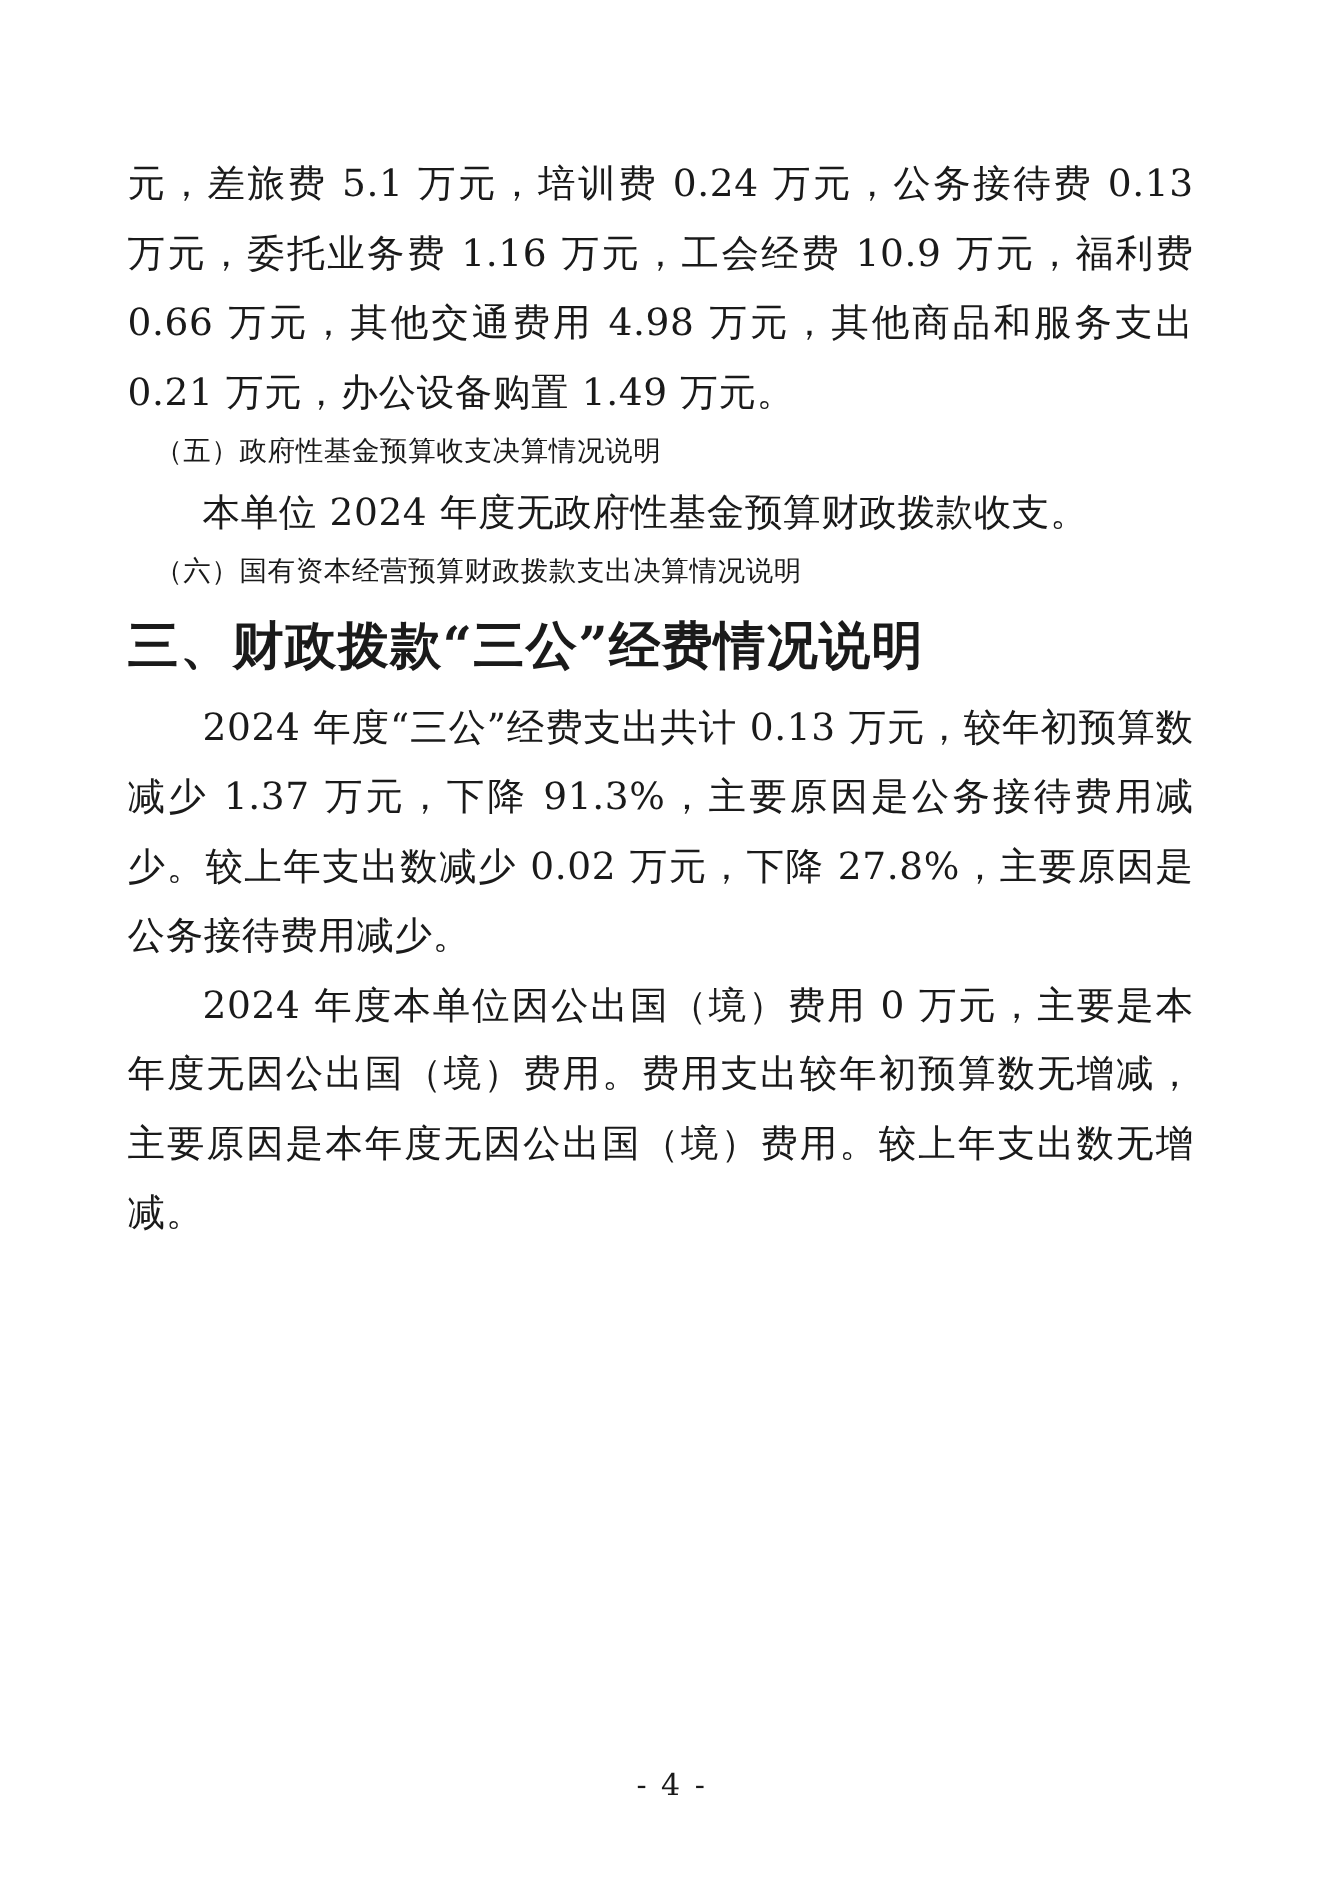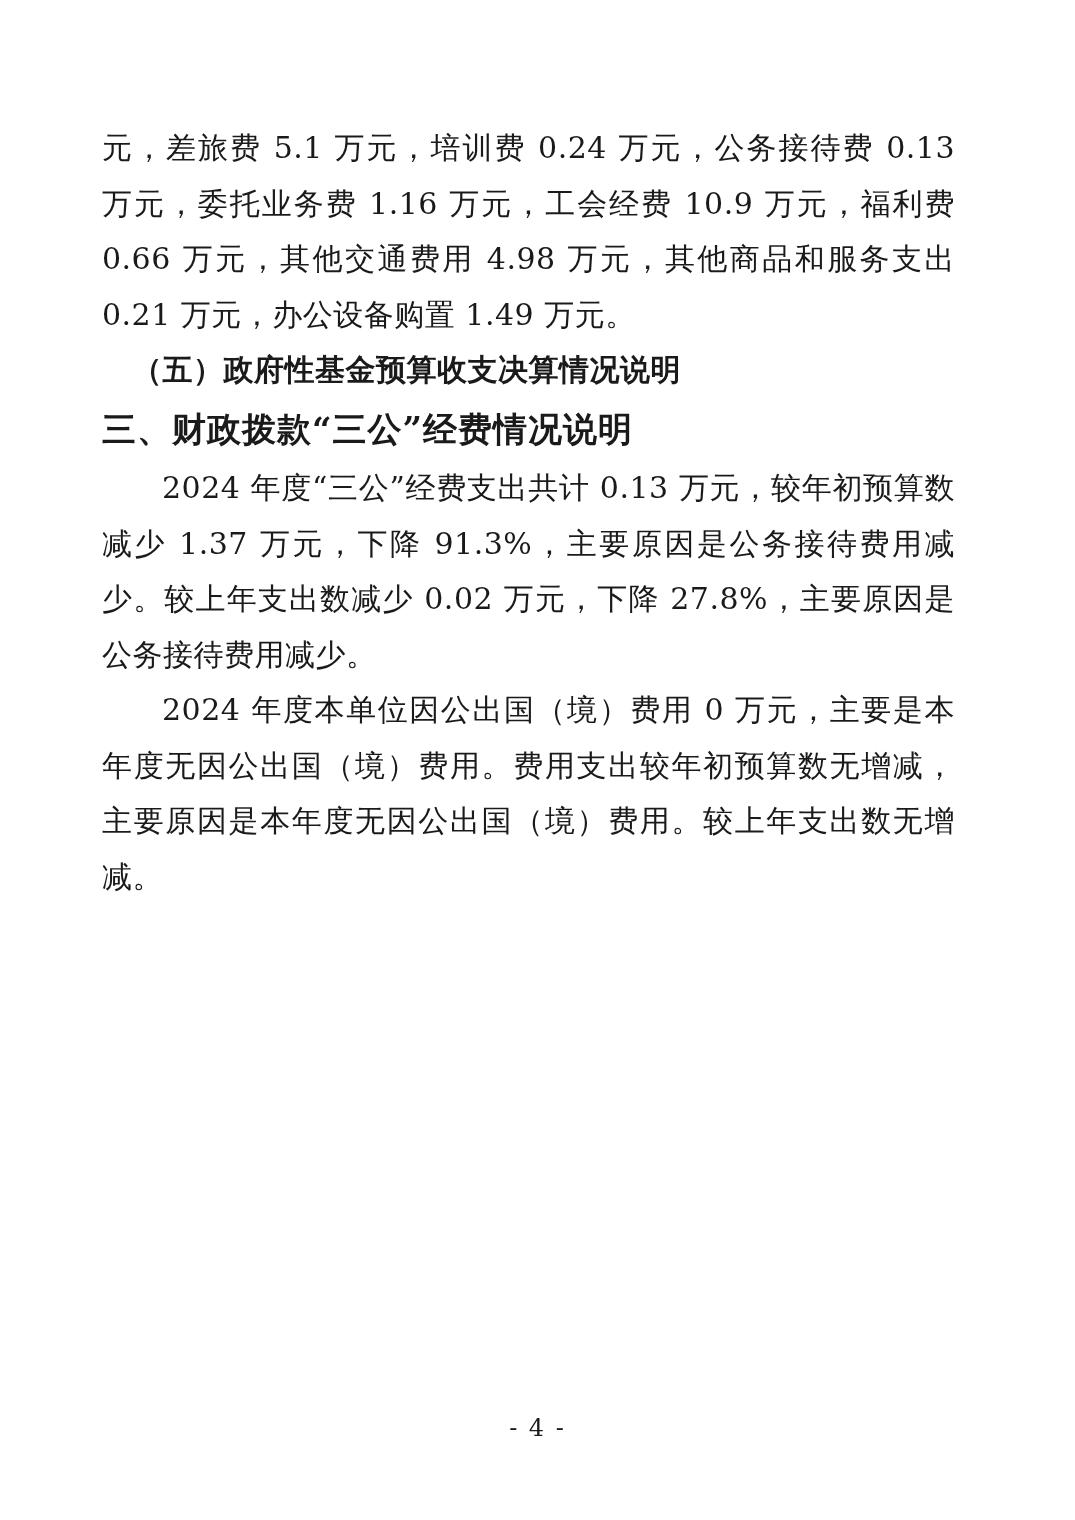--- a/index.html
+++ b/index.html
@@ -23,29 +23,29 @@
     line-height: 1.85;
     text-align: justify;
     text-justify: inter-ideograph;
     letter-spacing: 0.5px;
     margin: 0;
   }
   .para-indent {
     text-indent: 2em;
   }
   .heading-1 {
-    font-size: 34px;
+    font-size: 41px;
     font-weight: bold;
     line-height: 1.85;
     margin: 0;
     letter-spacing: 1px;
   }
   .heading-2 {
-    font-size: 30px;
-    font-weight: bold;
+    font-size: 22px;
+    font-weight: normal;
     line-height: 1.85;
     margin: 0;
     text-indent: 1em;
     letter-spacing: 0.5px;
   }
   .block {
     margin-bottom: 0;
   }
   .footer {
     position: absolute;
@@ -60,21 +60,23 @@
   }
 </style>
 </head>
 <body>
 
 <div class="page">
 
   <p class="body-text block">元，差旅费 5.1 万元，培训费 0.24 万元，公务接待费 0.13 万元，委托业务费 1.16 万元，工会经费 10.9 万元，福利费 0.66 万元，其他交通费用 4.98 万元，其他商品和服务支出 0.21 万元，办公设备购置 1.49 万元。</p>
 
   <h2 class="heading-2 block">（五）政府性基金预算收支决算情况说明</h2>
+  <p class="body-text para-indent block">本单位 2024 年度无政府性基金预算财政拨款收支。</p>
 
+  <h2 class="heading-2 block">（六）国有资本经营预算财政拨款支出决算情况说明</h2>
 
   <h1 class="heading-1 block">三、财政拨款“三公”经费情况说明</h1>
 
   <p class="body-text para-indent block">2024 年度“三公”经费支出共计 0.13 万元，较年初预算数减少 1.37 万元，下降 91.3%，主要原因是公务接待费用减少。较上年支出数减少 0.02 万元，下降 27.8%，主要原因是公务接待费用减少。</p>
 
   <p class="body-text para-indent block">2024 年度本单位因公出国（境）费用 0 万元，主要是本年度无因公出国（境）费用。费用支出较年初预算数无增减，主要原因是本年度无因公出国（境）费用。较上年支出数无增减。</p>
 
   <div class="footer">- 4 -</div>
 </div>
 

